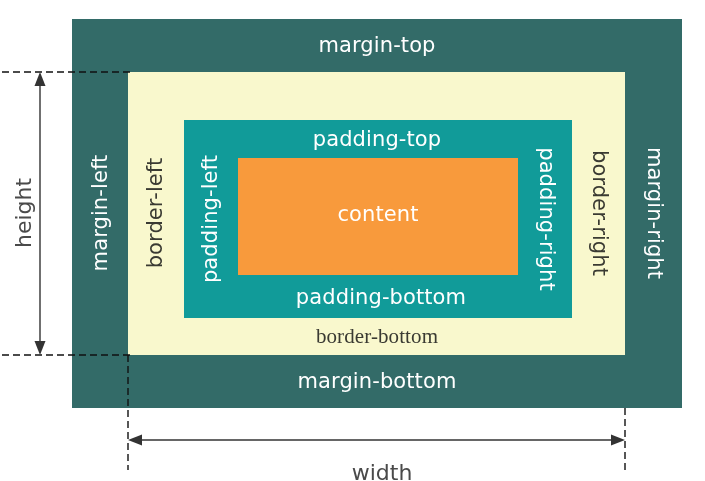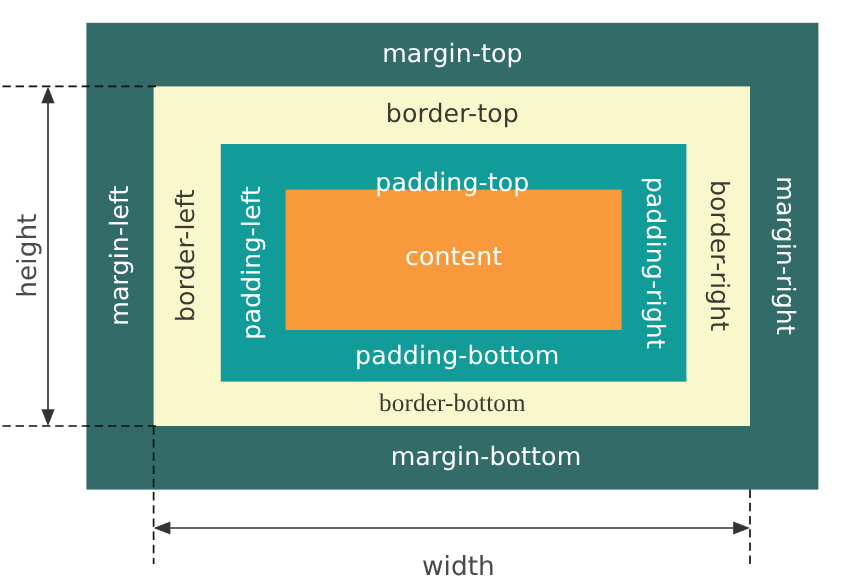--- a/index.html
+++ b/index.html
@@ -119,30 +119,29 @@
 
   <div class="box" id="margin-box" style="background: rgb(51, 107, 104);"></div>
 
   <div class="box" id="border-box" style="background: rgb(249, 248, 205);"></div>
 
   <div class="box" id="padding-box" style="background: rgb(17, 155, 153);"></div>
 
   <div class="box" id="content-box" style="background: rgb(248, 154, 60);"></div>
 
   <div class="label light h-label" style="left:377px; top:45px;">margin-top</div>
-  <div class="label light h-label" style="left:377px; top:381px;margin-left:28px;">margin-bottom</div>
+  <div class="label light h-label" style="left:377px; top:381px;">margin-bottom</div>
   <div class="label light v-label-ccw" style="left:100px; top:213px;">margin-left</div>
   <div class="label light v-label-cw" style="left:654px; top:213px;">margin-right</div>
 
-  <div class="label dark h-label" style="left:377px; top:95px;">border-top</div>
   <div class="label dark h-label" style="left:377px; top:336px;font-family:Liberation Serif, serif;">border-bottom</div>
   <div class="label dark v-label-ccw" style="left:155px; top:213px;">border-left</div>
   <div class="label dark v-label-cw" style="left:599px; top:213px;">border-right</div>
 
-  <div class="label light h-label" style="left:377px; top:153px;">padding-top</div>
+  <div class="label light h-label" style="left:377px; top:139px;">padding-top</div>
   <div class="label light h-label" style="left:381px; top:297px;">padding-bottom</div>
   <div class="label light v-label-ccw" style="left:210px; top:219px;">padding-left</div>
   <div class="label light v-label-cw" style="left:546px; top:219px;">padding-right</div>
 
   <div class="label light h-label" style="left:378px; top:214px;">content</div>
 
   <svg id="annotations" width="705" height="481" viewBox="0 0 705 481">
 
     <line class="guide" x1="2" y1="72" x2="132" y2="72"></line>
     <line class="guide" x1="2" y1="355" x2="132" y2="355"></line>

